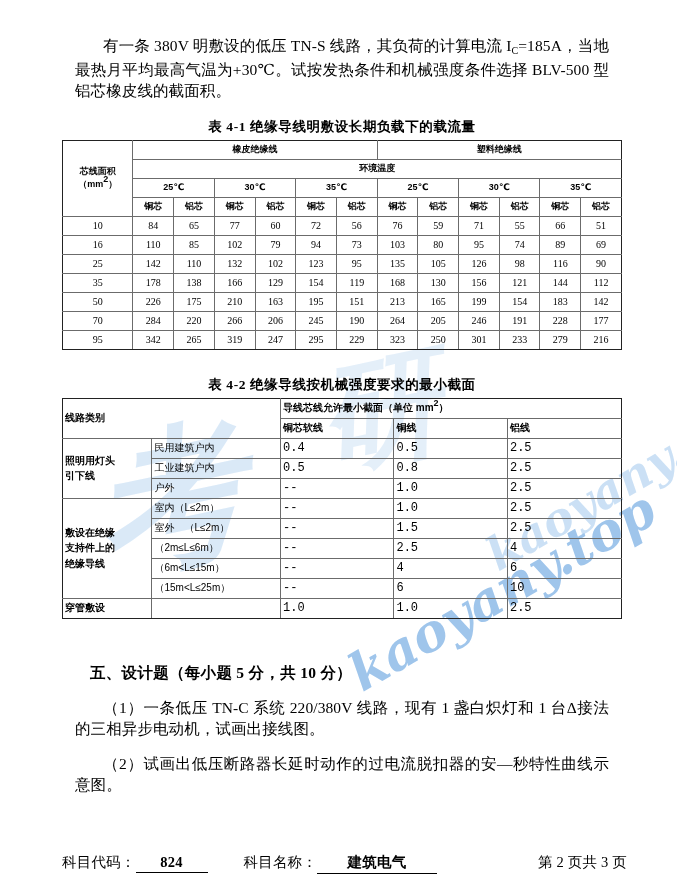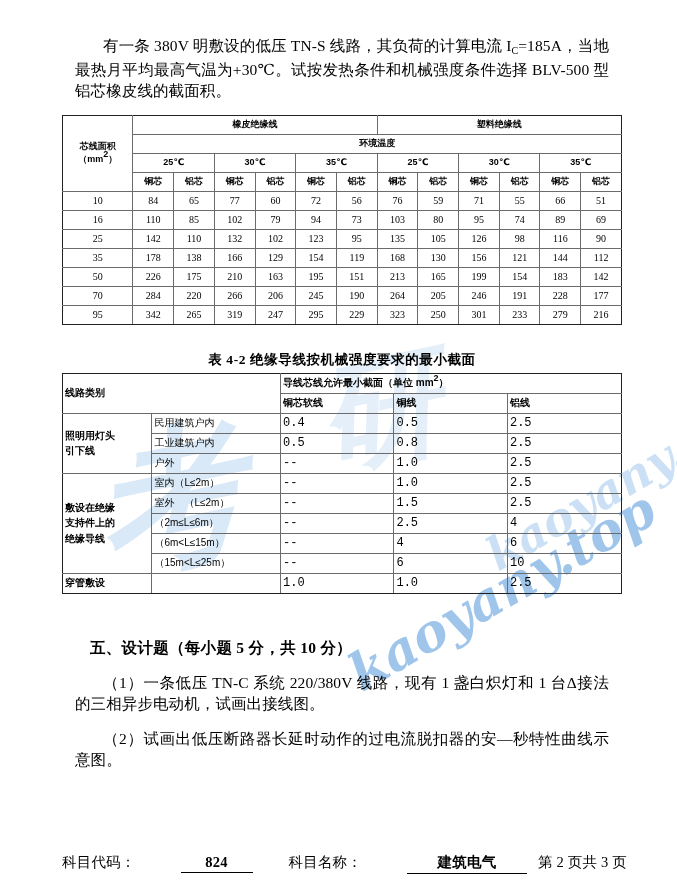--- a/index.html
+++ b/index.html
@@ -152,21 +152,21 @@
     position: absolute;
     left: 62px;
     right: 50px;
     bottom: 22px;
     z-index: 3;
     display: flex;
     align-items: baseline;
     font-size: 14.5px;
     letter-spacing: .2px;
   }
-  .footer .fitem { display: inline-flex; align-items: baseline; white-space: nowrap; gap: 45px; }
+  .footer .fitem { display: inline-flex; align-items: baseline; white-space: nowrap; }
   .footer .fill {
     display: inline-block;
     border-bottom: 1.3px solid #000;
     text-align: center;
     font-weight: 700;
     padding: 0 4px 1px 4px;
   }
   .fill-code { min-width: 64px; }
   .fill-name { min-width: 112px; }
   .gap-1 { width: 36px; display: inline-block; }
@@ -182,20 +182,21 @@
     <div class="wm-script wm-cn wm-cn-1">考</div>
     <div class="wm-script wm-cn wm-cn-2">研</div>
     <div class="wm-script wm-lat2">kaoyany.top</div>
     <div class="wm-script wm-lat">kaoyany.top</div>
   </div>
 
   <div class="content">
 
     <p class="para"><span>有一条 380V 明敷设的低压 TN-S 线路，其负荷的计算电流 I</span><sub>C</sub><span>=185A，当地最热月平均最高气温为+30℃。试按发热条件和机械强度条件选择 BLV-500 型铝芯橡皮线的截面积。</span></p>
 
+    <div class="tbl-caption cap-41">表 4-1  绝缘导线明敷设长期负载下的载流量</div>
 
     <table class="t41">
       <colgroup>
         <col style="width:12.6%">
         <col style="width:7.28%">
           <col style="width:7.28%">
         <col style="width:7.28%">
           <col style="width:7.28%">
         <col style="width:7.28%">
           <col style="width:7.28%">

